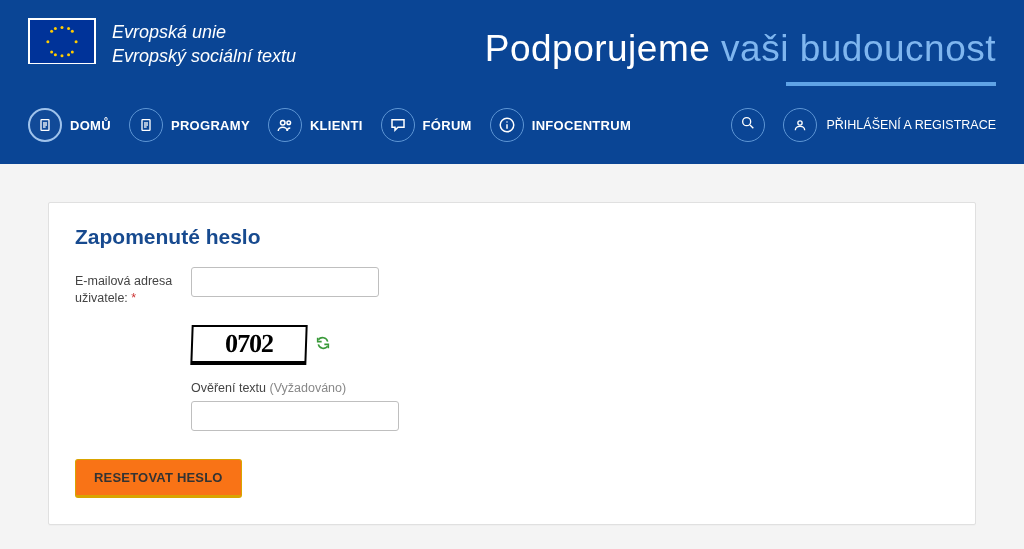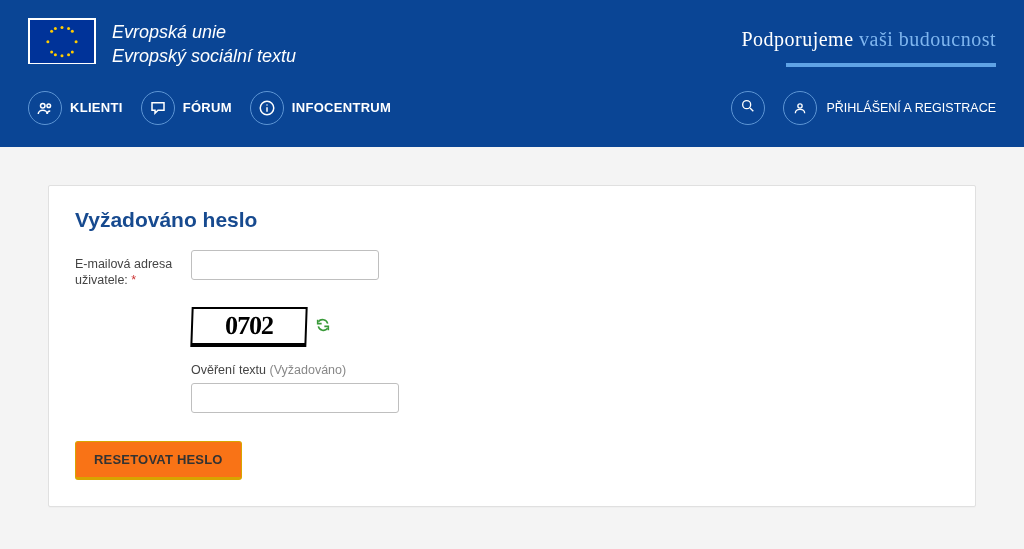--- a/index.html
+++ b/index.html
@@ -10,21 +10,21 @@
     color: #fff;
     padding: 18px 28px 0 28px;
   }
   .banner-row1 { display: flex; align-items: flex-start; gap: 16px; }
   .flag {
     width: 68px; height: 46px; background: #003399; border: 2px solid #fff; position: relative; flex: none;
   }
   .flag svg { position: absolute; inset: 0; }
   .eu-text { font-size: 18px; line-height: 1.35; color: #fff; padding-top: 2px; font-style: italic; }
   .slogan-wrap { margin-left: auto; text-align: right; padding-top: 10px; }
-  .slogan { font-size: 20px; font-weight: 400; letter-spacing: .5px; font-family: Liberation Serif, serif; }
+  .slogan { font-size: 37px; font-weight: 400; letter-spacing: .5px; }
   .slogan .part1 { color: #ffffff; }
   .slogan .part2 { color: #7fb6ef; }
   .slogan-line { height: 4px; background: #5fa3e6; width: 210px; margin-top: 12px; margin-left: auto; }
   
   .navbar {
     display: flex; align-items: center; gap: 18px;
     padding: 22px 0 22px 0;
   }
   .nav-item {
     display: flex; align-items: center; gap: 8px; color: #fff; font-size: 13px;
@@ -109,20 +109,42 @@
     </div>
     <div class="slogan-wrap">
       <div class="slogan">
         <span class="part1">Podporujeme </span><span class="part2">vaši budoucnost</span>
       </div>
       <div class="slogan-line"></div>
     </div>
   </div>
 
   <nav class="navbar">
+    <div class="nav-item active">
+      <span class="circ">
+        <svg width="16" height="16" viewBox="0 0 24 24" fill="none" stroke="#fff" stroke-width="2">
+            <rect x="6" y="4" width="12" height="16" rx="1"></rect>
+            <line x1="9" y1="9" x2="15" y2="9"></line>
+            <line x1="9" y1="12" x2="15" y2="12"></line>
+            <line x1="9" y1="15" x2="13" y2="15"></line>
+          </svg>
+      </span>
+      <span>DOMŮ</span>
+    </div>
+    <div class="nav-item">
+      <span class="circ">
+        <svg width="16" height="16" viewBox="0 0 24 24" fill="none" stroke="#fff" stroke-width="2">
+            <rect x="6" y="4" width="12" height="16" rx="1"></rect>
+            <line x1="9" y1="9" x2="15" y2="9"></line>
+            <line x1="9" y1="12" x2="15" y2="12"></line>
+            <line x1="9" y1="15" x2="13" y2="15"></line>
+          </svg>
+      </span>
+      <span>PROGRAMY</span>
+    </div>
     <div class="nav-item">
       <span class="circ">
         <svg width="18" height="18" viewBox="0 0 24 24" fill="none" stroke="#fff" stroke-width="2">
             <circle cx="9" cy="9" r="3"></circle>
             <path d="M3 20c0-3 3-5 6-5s6 2 6 5"></path>
             <circle cx="17" cy="9" r="2.4"></circle>
             <path d="M15 20c0-2.4 2-4 4-4"></path>
           </svg>
       </span>
       <span>KLIENTI</span>
@@ -164,21 +186,21 @@
             <path d="M5 20c0-3.5 3-6 7-6s7 2.5 7 6"></path>
           </svg>
       </span>
       <span>PŘIHLÁŠENÍ A REGISTRACE</span>
     </div>
   </nav>
 </header>
 
 <main class="page">
   <div class="card">
-    <h2>Vyžadováno heslo</h2>
+    <h2>Zapomenuté heslo</h2>
 
     <div class="form-row">
       <label class="form-label">
         <span>E-mailová adresa uživatele:</span>
         <span class="req">*</span>
       </label>
       <input class="form-input" type="text" value="" style="">
     </div>
 
     <div class="captcha-col">

